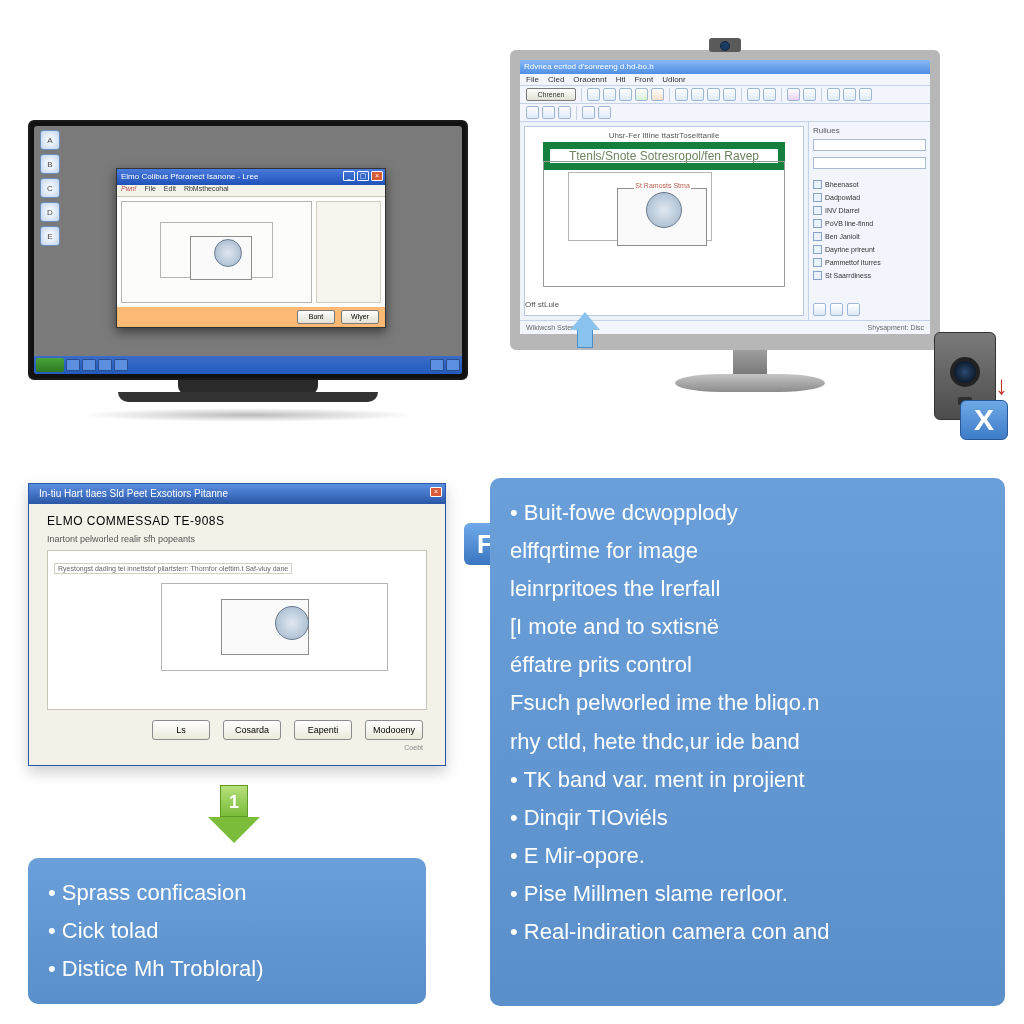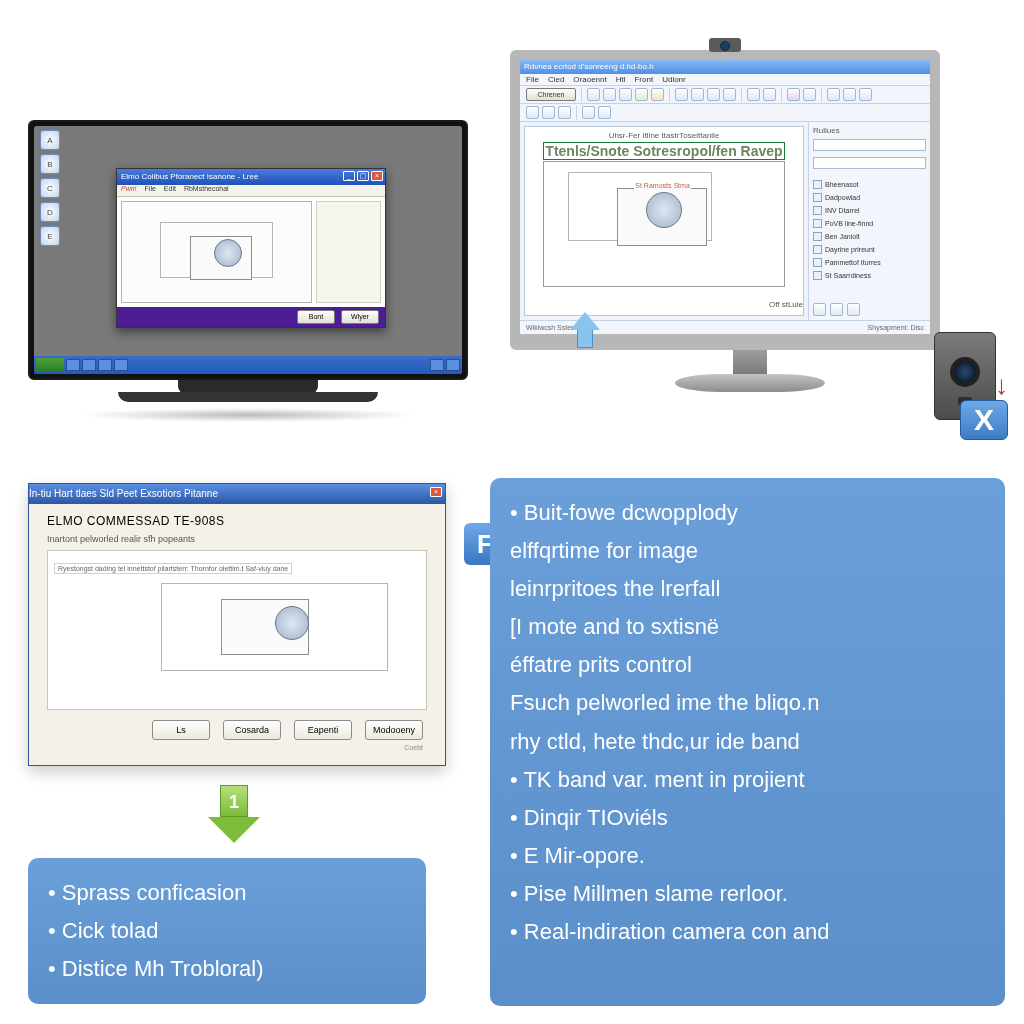--- a/index.html
+++ b/index.html
@@ -23,21 +23,21 @@
   .tv-foot  { width:260px; height:10px; background:#333; margin:-2px auto 0; border-radius:0 0 40px 40px;}
   .tv-shadow{ width:340px; height:14px; background:radial-gradient(ellipse,#bbb 0%,transparent 70%); margin:6px auto 0;}
   .taskbar { position:absolute; left:0; right:0; bottom:0; height:18px;
              background:linear-gradient(#3b6cc7,#215bbd); display:flex; align-items:center; padding:0 2px; gap:2px;}
   .start-btn{width:28px;height:14px;background:linear-gradient(#4aa33a,#2c7a20);border-radius:2px;}
   .tray-item{width:14px;height:12px;background:#5c8fe0;border:1px solid #2a4d8c;border-radius:1px;}
   .desk { position:absolute; left:0; top:0; bottom:18px; right:0;}
   .ql { position:absolute; left:6px; top:4px; display:flex; flex-direction:column; gap:4px;}
   .ql-ico{width:20px;height:20px;background:radial-gradient(#fff,#c0d4ef);border:1px solid #6a8bbd;border-radius:3px;font-size:8px;text-align:center;color:#444;line-height:20px;}
   .win-inner{ position:absolute; left:82px; top:42px; width:270px; height:160px;
-              background:#4c1d95; border:1px solid #333; box-shadow:0 4px 10px rgba(0,0,0,.5);}
+              background:#fdba74; border:1px solid #333; box-shadow:0 4px 10px rgba(0,0,0,.5);}
   .titlebar{height:16px;background:linear-gradient(#4a7bdc,#1f52b8);color:#fff;font-size:8px;line-height:16px;padding:0 4px;white-space:nowrap;overflow:hidden;position:relative;}
   .titlebar .wbtns{position:absolute;right:2px;top:2px;display:flex;gap:2px;}
   .wbtn{width:12px;height:10px;border:1px solid #fff;border-radius:1px;font-size:7px;text-align:center;line-height:8px;color:#fff;}
   .wbtn.cl{background:#d85a3a;}
   .win-menu{height:12px;background:#f4f3ea;border-bottom:1px solid #c9c7b8;font-size:7px;padding:0 4px;color:#333;display:flex;gap:8px;}
   .win-body{position:absolute;top:28px;left:0;right:0;bottom:20px;background:#fff;display:flex;gap:4px;padding:4px;}
   .diagram-thumb{flex:3;border:1px solid #b5b5b5;background:#fcfcfa;position:relative;}
   .side-panel{flex:1;border:1px solid #d0cfbf;background:#f7f6ee;}
   .win-footbar{position:absolute;left:0;right:0;bottom:0;height:20px;display:flex;justify-content:flex-end;align-items:center;gap:6px;padding:0 6px;}
   .win-btn{min-width:38px;height:14px;border:1px solid #7a7a7a;background:linear-gradient(#fdfdfc,#e2e1d4);font-size:7px;text-align:center;line-height:12px;border-radius:2px;}
@@ -54,21 +54,21 @@
                      width:8px;height:8px;background:#1b3d64;border-radius:50%;border:1px solid #10273f;}
   .app{position:absolute;inset:0;font-size:8px;color:#333;}
   .app-titlebar{height:14px;background:linear-gradient(#86b9f4,#4f8fe5);color:#fff;padding:0 4px;line-height:14px;font-size:8px;white-space:nowrap;overflow:hidden;}
   .app-menu{height:12px;background:#f2f6fc;border-bottom:1px solid #c4d3e8;display:flex;gap:9px;padding:0 6px;font-size:8px;line-height:12px;}
   .app-tool{height:18px;background:#f2f6fc;border-bottom:1px solid #c4d3e8;display:flex;align-items:center;gap:3px;padding:0 6px;}
   .tico{width:13px;height:13px;border:1px solid #9fb7d6;background:linear-gradient(#fff,#dce9f8);border-radius:2px;}
   .tsep{width:1px;height:14px;background:#c4d3e8;margin:0 2px;}
   .app-body{position:absolute;top:62px;left:0;right:0;bottom:14px;display:flex;}
   .canvas{flex:3;background:#fff;border:1px solid #b9c9df;margin:4px;position:relative;padding:4px;}
   .canvas-title{font-size:8px;color:#5a5a5a;text-align:center;margin-bottom:2px;}
-  .canvas-sub{font-size:14px;color:#6c8660;text-align:center;border:1px solid #15803d;margin:2px 14px 4px;font-weight:bold;}
+  .canvas-sub{font-size:12px;color:#6c8660;text-align:center;border:7px solid #15803d;margin:2px 14px 4px;}
   .diagram-main{position:absolute;left:18px;right:18px;top:34px;bottom:28px;border:1px solid #9a9a9a;}
   .sidepane{flex:0 0 122px;background:#f2f6fc;border-left:1px solid #c4d3e8;padding:4px;display:flex;flex-direction:column;gap:2px;font-size:7px;}
   .sidepane-h{font-size:8px;color:#5b5b5b;}
   .dd{height:12px;border:1px solid #a9bad2;background:#fff;margin:2px 0;}
   .tree-item{display:flex;align-items:center;gap:3px;padding:1px 0;}
   .ti-ico{width:9px;height:9px;border:1px solid #8aa2c3;background:#e9f1fb;}
   .app-status{position:absolute;left:0;right:0;bottom:0;height:14px;background:#f2f6fc;border-top:1px solid #c4d3e8;display:flex;justify-content:space-between;align-items:center;padding:0 6px;font-size:7px;color:#666;}
 
   
   .camera{position:absolute;right:4px;top:282px;width:62px;height:88px;
@@ -81,21 +81,21 @@
   .up-arrow{position:absolute;left:50px;bottom:-14px;width:30px;height:36px;}
   .up-arrow .shaft{width:16px;height:20px;background:#8bc3ef;margin:16px auto 0;border:1px solid #4a8fc9;}
   .up-arrow .head{width:0;height:0;border-left:15px solid transparent;border-right:15px solid transparent;border-bottom:18px solid #8bc3ef;position:absolute;top:0;left:0;}
   .dn-arrow{position:absolute;right:-8px;top:320px;font-size:26px;color:#c6332b;font-weight:bold;}
   .x-badge{position:absolute;right:-8px;top:350px;width:48px;height:40px;
            background:linear-gradient(#6ea8e6,#3d7cc6);border:1px solid #255a9b;border-radius:6px;
            color:#fff;font-size:30px;font-weight:bold;text-align:center;line-height:38px;}
 
   
   .dlg{width:418px;border:1px solid #2a57a6;box-shadow:0 6px 14px rgba(0,0,0,.2);}
-  .dlg-title{height:20px;background:linear-gradient(#5b8fe2,#2a57a6);color:#fff;font-size:10px;line-height:20px;padding:0 0;white-space:nowrap;overflow:hidden;position:relative;}
+  .dlg-title{height:20px;background:linear-gradient(#5b8fe2,#2a57a6);color:#fff;font-size:10px;line-height:20px;padding:0 10px;white-space:nowrap;overflow:hidden;position:relative;}
   .dlg-title .wbtns{position:absolute;right:3px;top:3px;display:flex;gap:2px;}
   .dlg-body{background:#f4f2e8;padding:10px 18px 8px;}
   .dlg-h{font-size:12px;letter-spacing:.5px;text-align:left;margin-bottom:6px;}
   .dlg-sub{font-size:9px;color:#555;margin-bottom:6px;}
   .dlg-panel{background:#fff;border:1px solid #c7c5b6;height:160px;position:relative;padding:6px;}
   .dlg-panel .cap{font-size:7px;color:#666;border:1px solid #d3d1c2;padding:1px 3px;display:inline-block;}
   .dlg-foot{display:flex;justify-content:flex-end;gap:13px;padding:10px 4px 2px;}
   .dlg-btn{min-width:58px;height:20px;border:1px solid #8c8c8c;background:linear-gradient(#fff,#ece9db);border-radius:3px;font-size:9px;text-align:center;line-height:18px;}
   .dlg-status{font-size:7px;color:#888;text-align:right;padding:2px 4px 6px;}
   .f-badge{position:absolute;left:436px;top:40px;width:42px;height:42px;background:linear-gradient(#6fa9e8,#3a76c2);border-radius:6px;color:#fff;font-size:26px;font-weight:bold;text-align:center;line-height:42px;}
@@ -233,21 +233,21 @@
         <div class="canvas">
           <div class="canvas-title">Uhsr-Fer Itline ttastrToseittanile</div>
           <div class="canvas-sub">Ttenls/Snote Sotresropol/fen Ravep</div>
           <div class="diagram-main">
             <div class="mini" style="inset:8% 10% 12% 10%;">
               <div class="box" style="left:34%;top:22%;width:90px;height:58px;"></div>
               <div class="core" style="left:54%;top:28%;width:36px;height:36px;"></div>
               <div class="lbl" style="left:46%;top:14%;">St Ramosts Stma</div>
             </div>
           </div>
-          <div style="position:absolute;left:0;right:0;bottom:6px;text-align:right;font-size:8px;color:#555">Off stLule</div>
+          <div style="position:absolute;left:0;right:0;bottom:6px;text-align:left;font-size:8px;color:#555">Off stLule</div>
         </div>
         <div class="sidepane">
           <div class="sidepane-h">Ruliues</div>
           <div class="dd"></div>
           <div class="dd"></div>
           <div style="height:4px"></div>
           <div class="tree-item">
               <span class="ti-ico"></span>
               <span>Bheenasot</span>
             </div>

